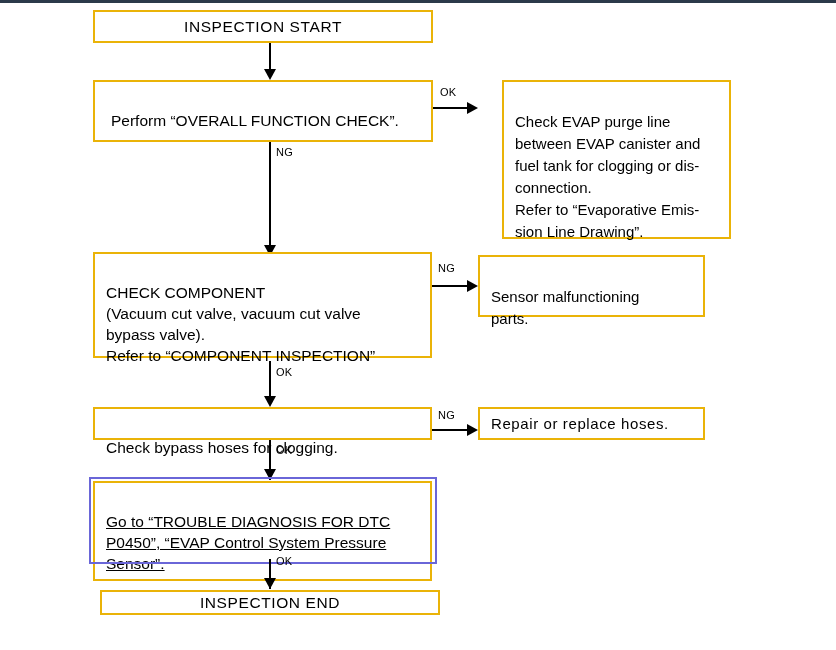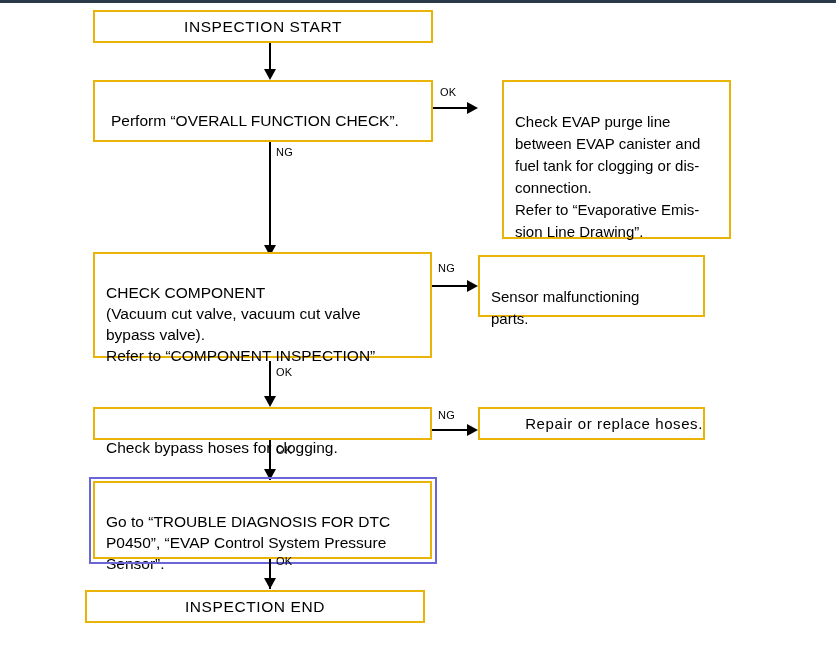--- a/index.html
+++ b/index.html
@@ -147,36 +147,36 @@
   <div class="edge-label" style="left:276px; top:364px;">OK</div>
 
   <div class="box" style="left:93px; top:407px; width:339px; height:33px;">
     <span>Check bypass hoses for clogging.</span>
   </div>
 
   <div class="hline" style="left:432px; top:429px; width:41px;"></div>
   <div class="arrow-right" style="left:467px; top:424px;"></div>
   <div class="edge-label" style="left:438px; top:407px;">NG</div>
 
-  <div class="box rtext center" style="left:478px; top:407px; width:227px; height:33px; justify-content:flex-end; padding-left:11px;">
+  <div class="box rtext center" style="left:478px; top:407px; width:227px; height:33px; justify-content:flex-start; padding-left:11px;">
     <span>Repair or replace hoses.</span>
   </div>
 
   <div class="vline" style="left:269px; top:440px; height:40px;"></div>
   <div class="arrow-down" style="left:264px; top:469px;"></div>
   <div class="edge-label" style="left:276px; top:442px;">OK</div>
 
-  <div class="box" style="left:93px; top:481px; width:339px; height:78px;">
+  <div class="box" style="left:93px; top:481px; width:339px; height:100px;text-decoration:underline;">
     <span>Go to “TROUBLE DIAGNOSIS FOR DTC
 P0450”, “EVAP Control System Pressure
 Sensor”.</span>
   </div>
   <div class="highlight-frame" style="left:89px; top:477px; width:348px; height:87px;"></div>
 
   <div class="vline" style="left:269px; top:559px; height:30px;"></div>
   <div class="arrow-down" style="left:264px; top:578px;"></div>
   <div class="edge-label" style="left:276px; top:553px;">OK</div>
 
-  <div class="box center" style="left:85px; top:590px; width:340px; height:33px;">
+  <div class="box center" style="left:100px; top:590px; width:340px; height:25px;">
     <span>INSPECTION END</span>
   </div>
 
 </div>
 
 </body></html>

